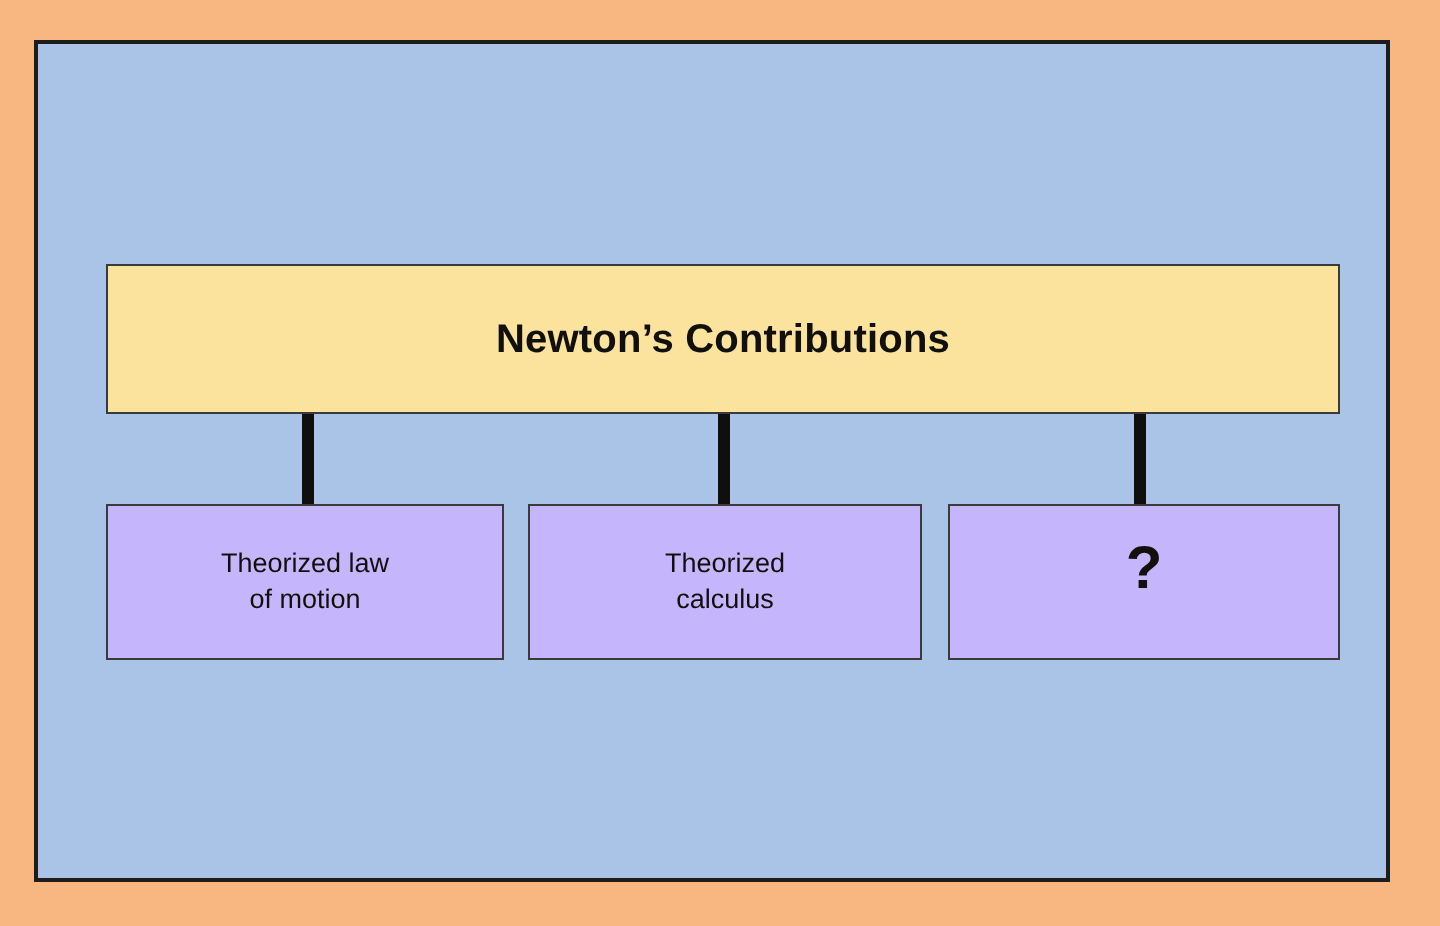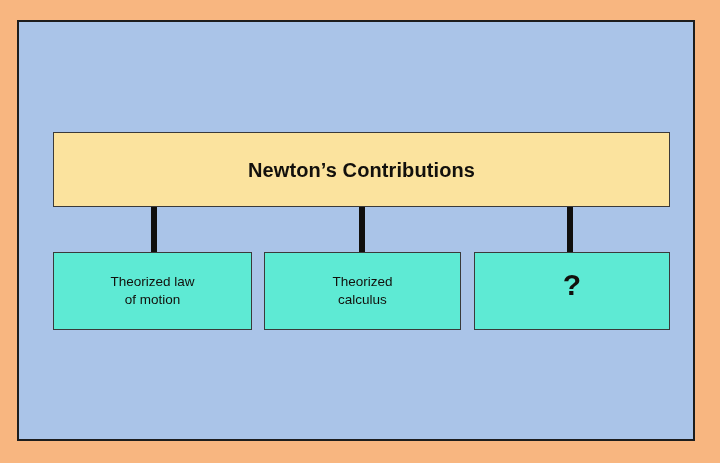--- a/index.html
+++ b/index.html
@@ -65,21 +65,21 @@
   }
   .connector.c1 { left: 132px; }
   .connector.c2 { left: 340px; }
   .connector.c3 { left: 548px; }
 
   
   .child-node {
     position: absolute;
     top: 230px;
     height: 78px;
-    background: #5eead4;
+    background: #c4b5fd;
     border: 1px solid #3a3a3a;
     box-sizing: border-box;
     display: flex;
     align-items: center;
     justify-content: center;
     padding: 0 8px;
   }
   .child-node.n1 { left: 34px;  width: 199px; }
   .child-node.n2 { left: 245px; width: 197px; }
   .child-node.n3 { left: 455px; width: 196px; }

